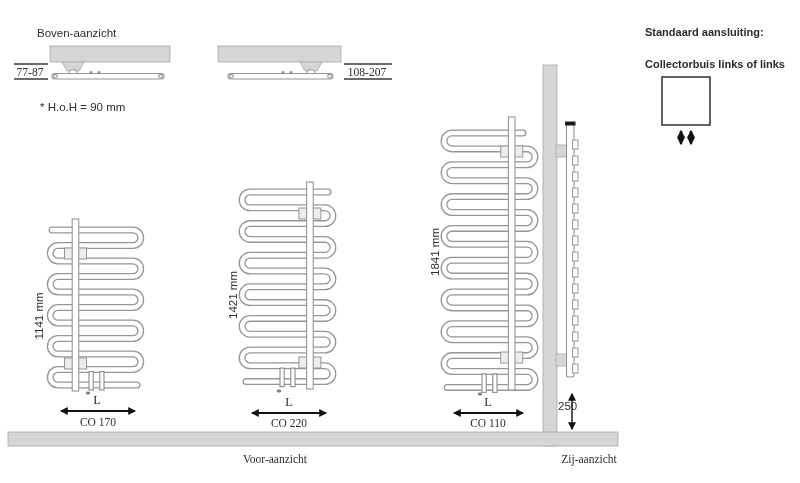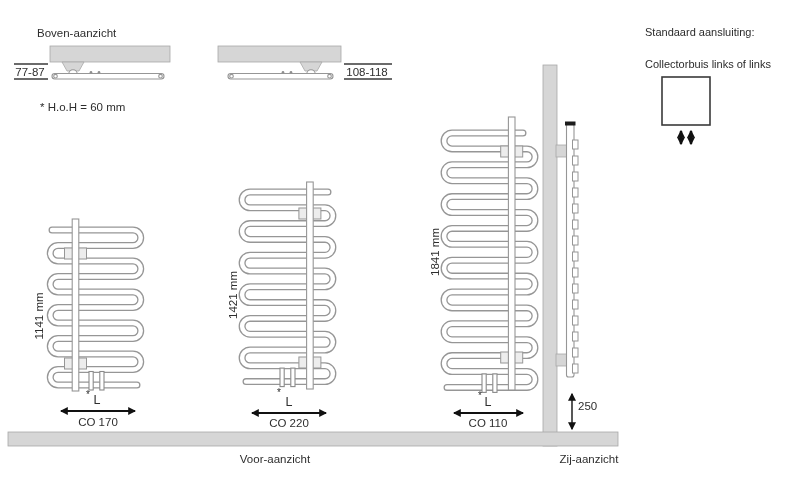--- a/index.html
+++ b/index.html
@@ -2,24 +2,24 @@
 <html><head>
 <meta charset="utf-8">
 <style>
   html,body { margin:0; padding:0; background:#fff; }
   .canvas {
     position:relative; width:800px; height:483px; background:#ffffff;
     font-family:"Liberation Sans", sans-serif; overflow:hidden;
   }
   svg { position:absolute; left:0; top:0; }
   .lbl { position:absolute; font-size:11.5px; color:#2e2e2e; white-space:nowrap; line-height:1.1; }
-  .center { transform:translate(-50%,-50%); }
+  .center { transform:translate(-50%,-50%);font-family:Liberation Serif, serif; }
   .vert { transform:translate(-50%,-50%) rotate(-90deg); }
   .wlabel { font-size:12.5px; }
-  .panel { font-size:11px; color:#2b2b2b; }
+  .panel { font-size:11px; color:#2b2b2b;font-weight:bold; }
   .star { font-size:10px; color:#2b2b2b; }
   .grayfill { fill:var(--fill-gray,#d6d6d6); stroke:#a8a8a8; stroke-width:0.8; }
   .tube { fill:#ffffff; stroke:var(--line-gray,#969696); stroke-width:1.1; }
   .dim { stroke:#3a3a3a; stroke-width:1.4; }
   .arrow { stroke:var(--arrow-black,#111111); fill:none; }
 </style>
 </head>
 <body>
 
 <div class="canvas" style="--fill-gray: #d6d6d6; --line-gray: #969696; --arrow-black: #111111; color: rgb(46, 46, 46);">
@@ -121,38 +121,38 @@
 
     <g>
       <rect x="662" y="77" width="48" height="48" fill="#ffffff" stroke="#3a3a3a" stroke-width="1.6"></rect>
       <line x1="681" y1="131" x2="681" y2="144" class="arrow" stroke-width="2.4" marker-start="url(#ah)" marker-end="url(#ah)"></line>
       <line x1="691" y1="131" x2="691" y2="144" class="arrow" stroke-width="2.4" marker-start="url(#ah)" marker-end="url(#ah)"></line>
     </g>
   </svg>
 
   <div class="lbl" style="left:37px;top:27px">Boven-aanzicht</div>
   <div class="lbl center" style="left:30px;top:72px">77-87</div>
-  <div class="lbl center" style="left:367px;top:72px">108-118</div>
-  <div class="lbl" style="left:40px;top:101px">* H.o.H = 60 mm</div>
+  <div class="lbl center" style="left:367px;top:72px">108-207</div>
+  <div class="lbl" style="left:40px;top:101px">* H.o.H = 90 mm</div>
 
   <div class="lbl vert" style="left:39px;top:316px">1141 mm</div>
   <div class="lbl vert" style="left:233px;top:295px">1421 mm</div>
   <div class="lbl vert" style="left:435px;top:252px">1841 mm</div>
 
   <div class="lbl center star" style="left:88px;top:394px">*</div>
   <div class="lbl center star" style="left:279px;top:392px">*</div>
   <div class="lbl center star" style="left:480px;top:395px">*</div>
 
   <div class="lbl center wlabel" style="left:97px;top:401px">L</div>
   <div class="lbl center wlabel" style="left:289px;top:403px">L</div>
   <div class="lbl center wlabel" style="left:488px;top:403px">L</div>
 
   <div class="lbl center" style="left:98px;top:422px">CO 170</div>
   <div class="lbl center" style="left:289px;top:423px">CO 220</div>
   <div class="lbl center" style="left:488px;top:423px">CO 110</div>
 
-  <div class="lbl" style="left:578px;top:400px">250</div>
+  <div class="lbl" style="left:558px;top:400px">250</div>
   <div class="lbl center" style="left:275px;top:459px">Voor-aanzicht</div>
   <div class="lbl center" style="left:589px;top:459px">Zij-aanzicht</div>
 
   <div class="lbl panel" style="left:645px;top:26px">Standaard aansluiting:</div>
   <div class="lbl panel" style="left:645px;top:58px">Collectorbuis links of links</div>
 </div>
 
 </body></html>

